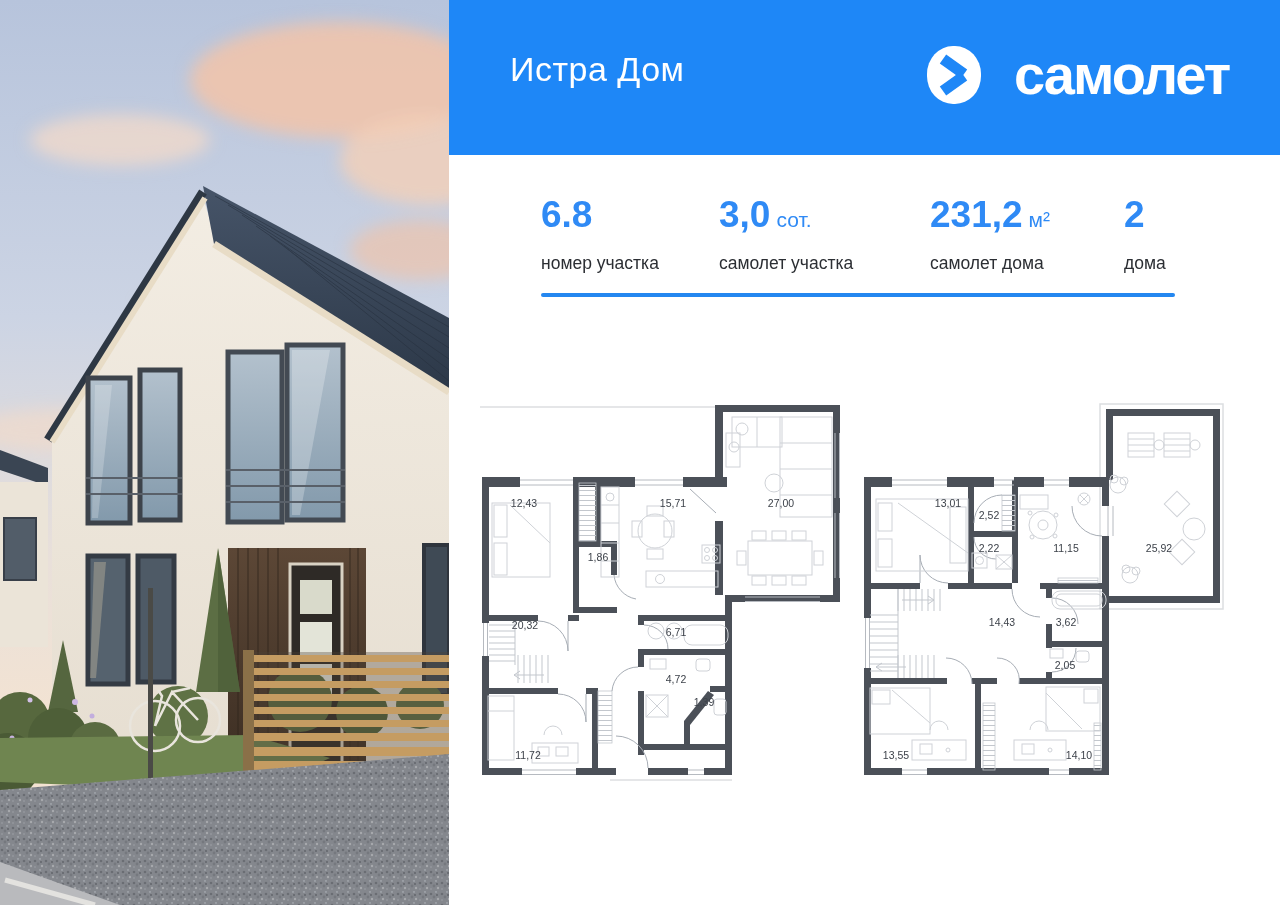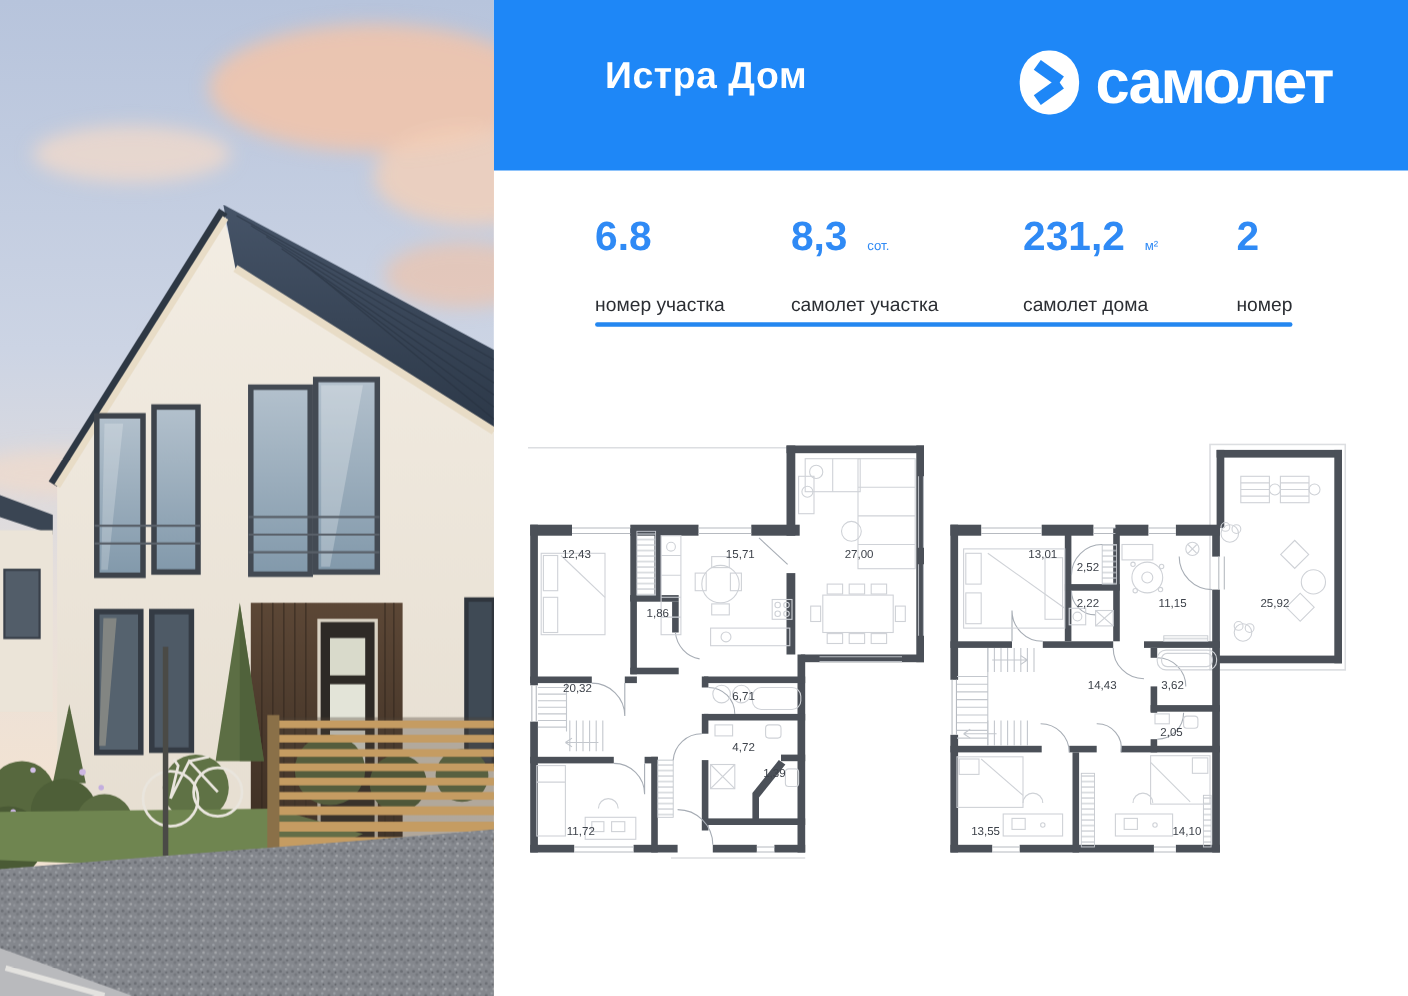--- a/index.html
+++ b/index.html
@@ -1,26 +1,26 @@
 <!DOCTYPE html>
 <html><head>
 <meta charset="utf-8">
 <style>
   html,body{margin:0;padding:0;background:#fff;}
   .card{position:relative;width:1280px;height:905px;background:#ffffff;overflow:hidden;
         font-family:"Liberation Sans",sans-serif;}
   .photo{position:absolute;left:0;top:0;width:449px;height:905px;}
   .header-band{position:absolute;left:449px;top:0;width:831px;height:155px;background:#1e87f7;}
-  .project-title{position:absolute;left:550px;top:50px;font-size:34px;font-weight:700;color:#ffffff;letter-spacing:.5px;}
+  .project-title{position:absolute;left:510px;top:50px;font-size:34px;font-weight:400;color:#ffffff;letter-spacing:.5px;}
   .brand{position:absolute;left:926px;top:45px;display:flex;align-items:center;}
-  .brand-word{font-size:56px;font-weight:700;color:#ffffff;letter-spacing:-2px;margin-left:14px;line-height:60px;}
+  .brand-word{font-size:56px;font-weight:700;color:#ffffff;letter-spacing:-2px;margin-left:32px;line-height:60px;}
   .stat{position:absolute;top:197px;}
   .stat .v{font-size:37px;line-height:36px;color:#2f8af5;font-weight:bold;}
-  .stat .u{font-size:12px;color:#2f8af5;margin-left:18px;}
-  .stat .l{margin-top:34px;font-size:17.5px;color:#2b2e33;}
+  .stat .u{font-size:21px;color:#2f8af5;margin-left:6px;}
+  .stat .l{margin-top:20px;font-size:17.5px;color:#2b2e33;}
   .s1{left:541px}.s2{left:719px}.s3{left:930px}.s4{left:1124px}
   .divider{position:absolute;left:541px;top:293px;width:634px;height:4px;background:#2487f0;border-radius:2px;}
   .plan{position:absolute;top:403px;}
   .p1{left:480px}.p2{left:862px}
   .plan text{font-family:"Liberation Sans",sans-serif;font-size:10.5px;fill:#3d424a;}
   svg{display:block}
 </style>
 </head>
 <body>
 
@@ -202,30 +202,30 @@
       <path d="M38 31 L17 46" stroke="#1e87f7" stroke-width="11" stroke-linecap="butt"></path>
     </svg>
     <span class="brand-word">самолет</span>
   </div>
 
   <div class="stat s1">
     <div><span class="v">6.8</span><span class="u"></span></div>
     <div class="l">номер участка</div>
   </div>
   <div class="stat s2">
-    <div><span class="v">8,3</span><span class="u">сот.</span></div>
+    <div><span class="v">3,0</span><span class="u">сот.</span></div>
     <div class="l">самолет участка</div>
   </div>
   <div class="stat s3">
     <div><span class="v">231,2</span><span class="u">м²</span></div>
     <div class="l">самолет  дома</div>
   </div>
   <div class="stat s4">
     <div><span class="v">2</span><span class="u"></span></div>
-    <div class="l">номер</div>
+    <div class="l">дома</div>
   </div>
   <div class="divider"></div>
 
   <svg class="plan p1" width="364" height="382" viewBox="0 0 364 382">
     <defs>
       <pattern id="hatchH" width="5" height="5" patternUnits="userSpaceOnUse">
         <path d="M0 2.5 H5" stroke="#c3c7cd" stroke-width="1"></path>
       </pattern>
     </defs>
     <line x1="0" y1="4" x2="238" y2="4" stroke="#dcdee1" stroke-width="1.5"></line>

